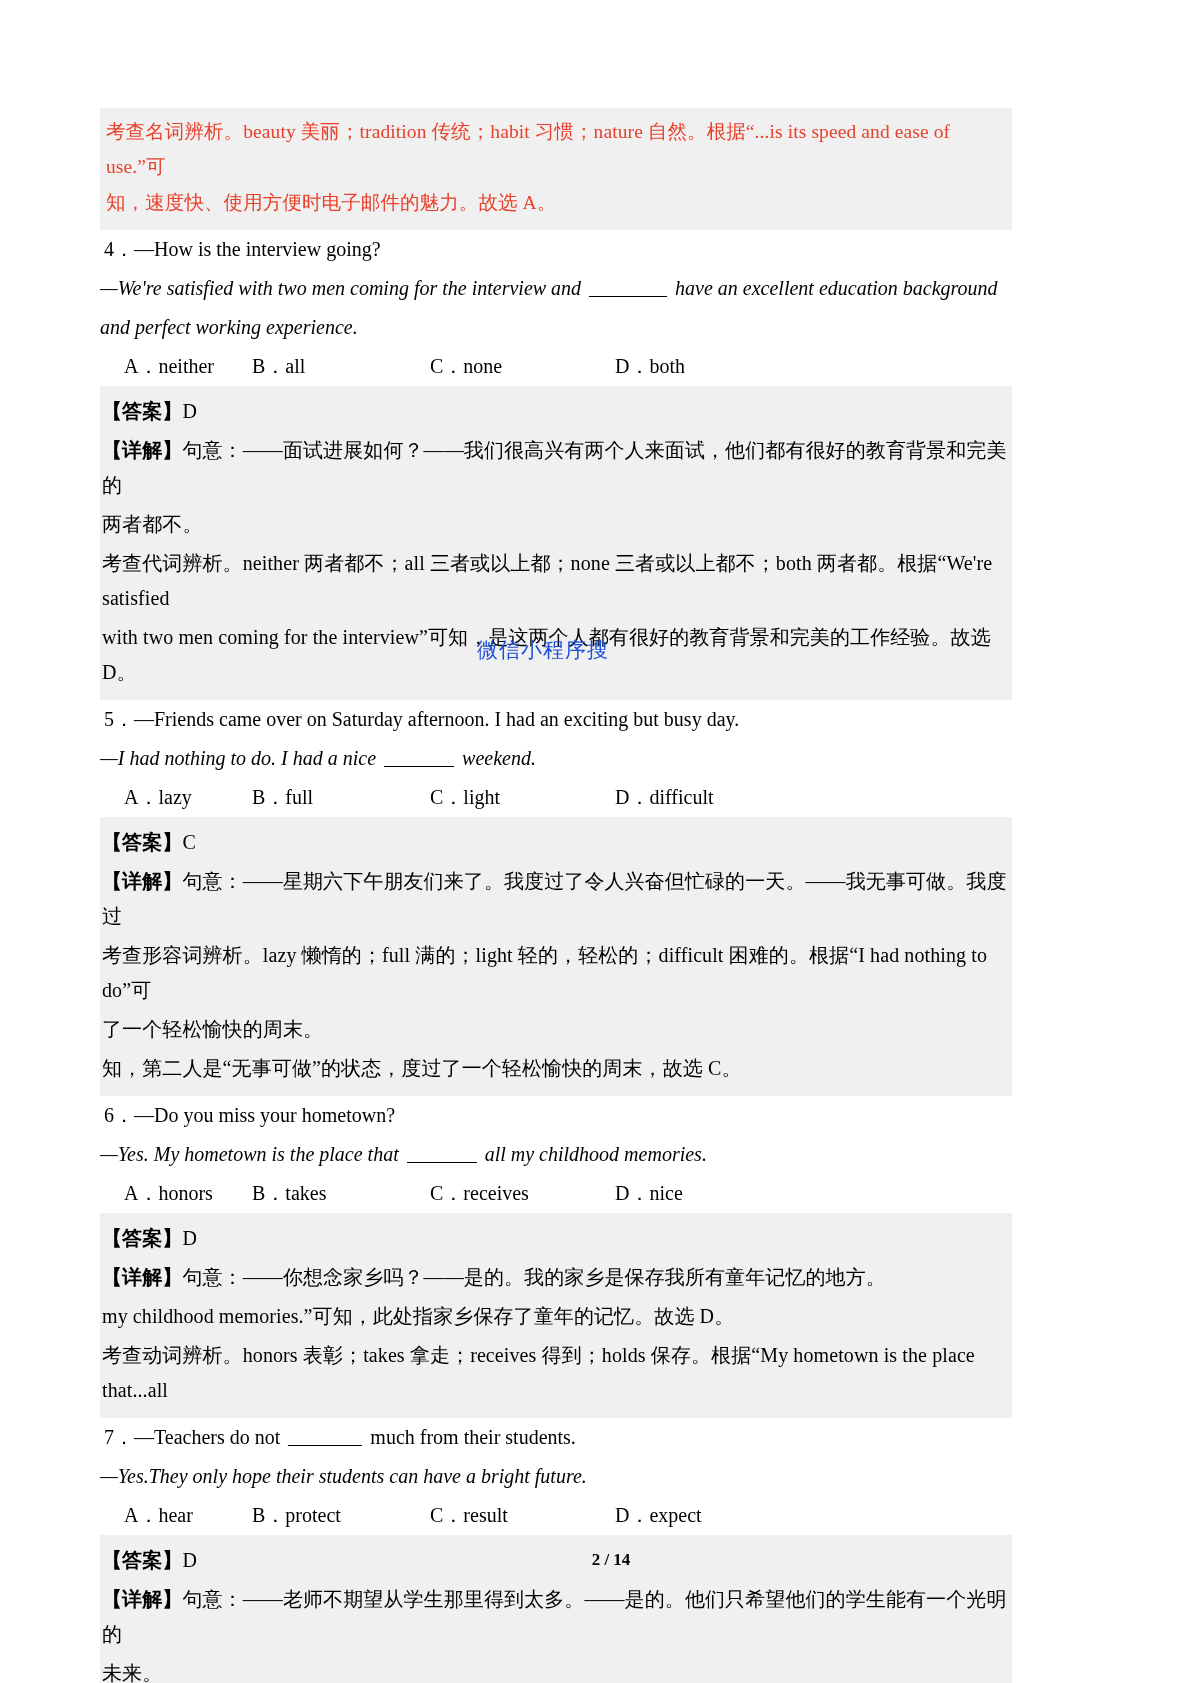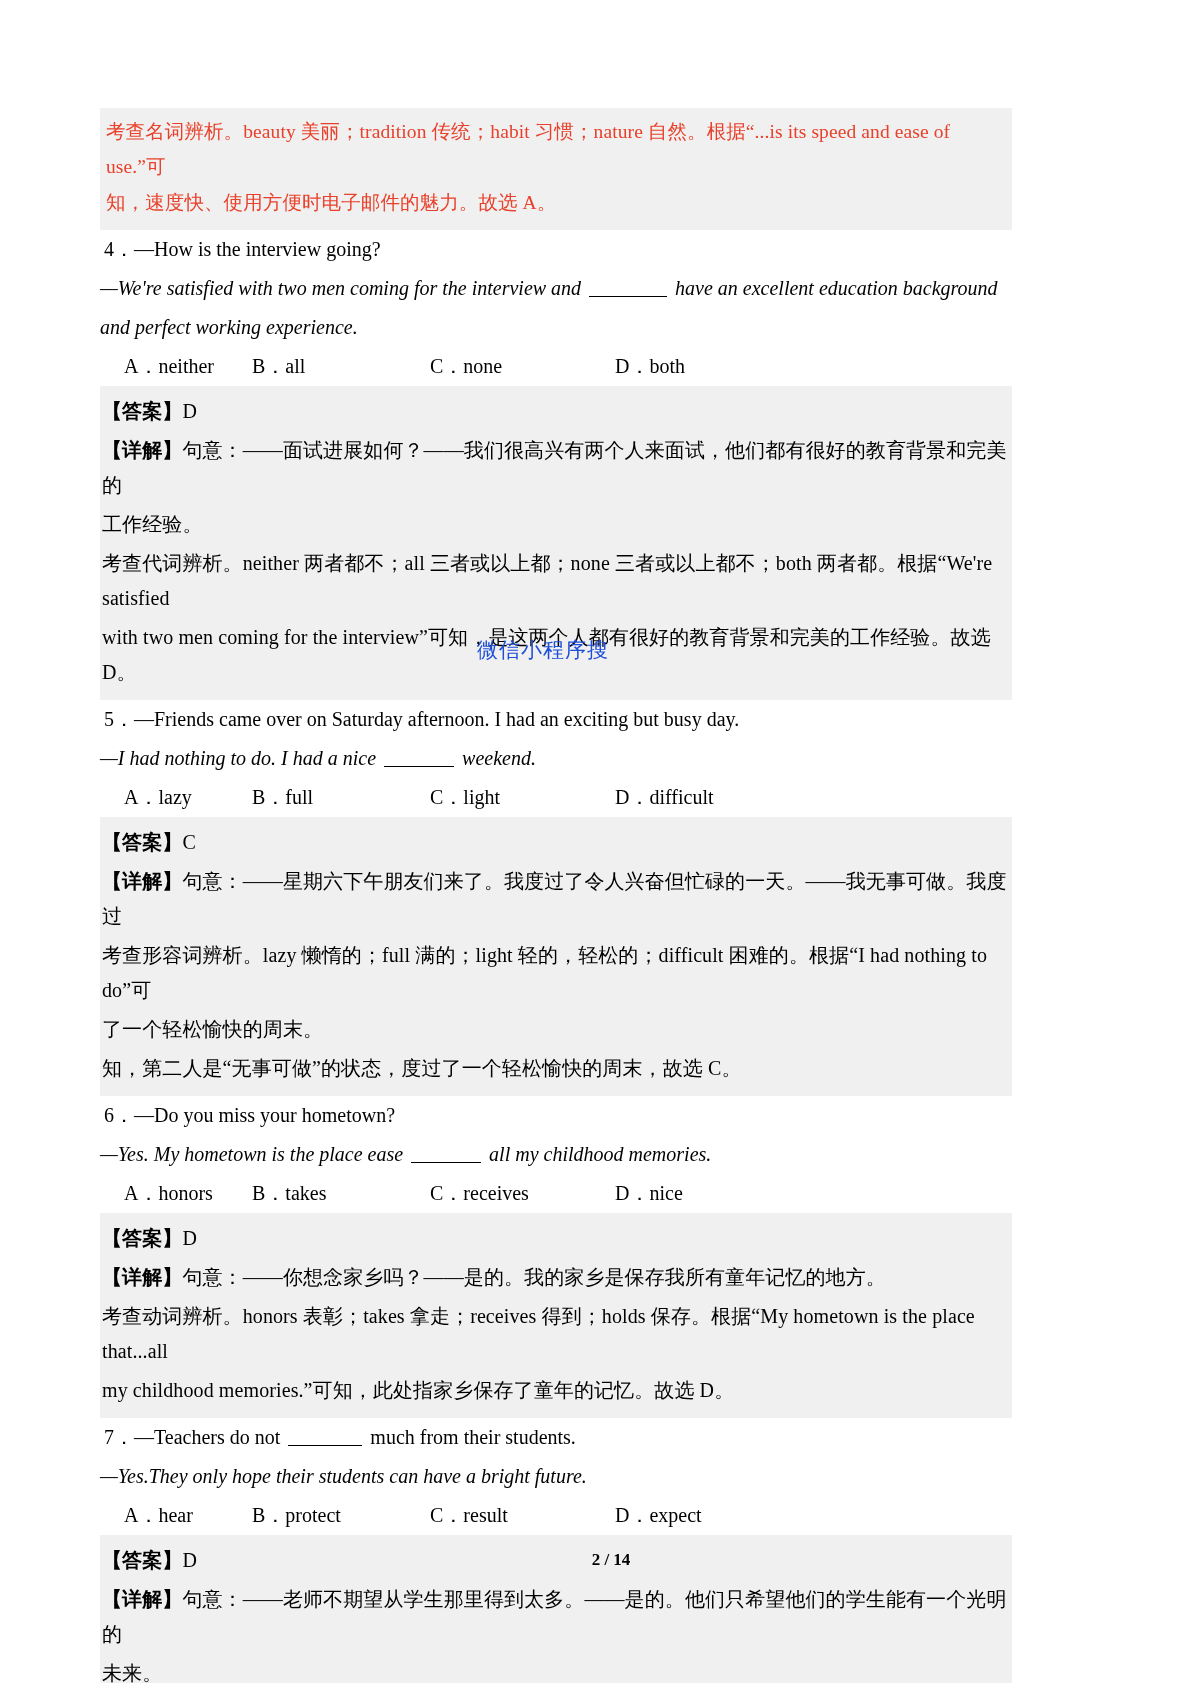--- a/index.html
+++ b/index.html
@@ -150,21 +150,21 @@
       <p class="q-cont">and perfect working experience.</p>
       <p class="options">
         <span class="opt opt-a">A．neither</span>
         <span class="opt opt-b">B．all</span>
         <span class="opt opt-c">C．none</span>
         <span class="opt opt-d">D．both</span>
       </p>
       <div class="explain">
         <p><span class="label">【答案】</span><span>D</span></p>
         <p><span class="label">【详解】</span><span>句意：——面试进展如何？——我们很高兴有两个人来面试，他们都有很好的教育背景和完美的</span></p>
-        <p>工作经验。</p>
+        <p>两者都不。</p>
         <p>考查代词辨析。neither 两者都不；all 三者或以上都；none 三者或以上都不；both 两者都。根据“We're satisfied</p>
         <p>with two men coming for the interview”可知，是这两个人都有很好的教育背景和完美的工作经验。故选 D。</p>
       </div>
     </div>
 
     <div class="question">
       <p class="q-stem"><span class="q-num">5．</span><span>—Friends came over on Saturday afternoon. I had an exciting but busy day.</span></p>
       <p class="q-cont"><span>—I had nothing to do. I had a nice </span><span class="blank w-short"></span><span> weekend.</span></p>
       <p class="options">
         <span class="opt opt-a">A．lazy</span>
@@ -176,32 +176,32 @@
         <p><span class="label">【答案】</span><span>C</span></p>
         <p><span class="label">【详解】</span><span>句意：——星期六下午朋友们来了。我度过了令人兴奋但忙碌的一天。——我无事可做。我度过</span></p>
         <p>考查形容词辨析。lazy 懒惰的；full 满的；light 轻的，轻松的；difficult 困难的。根据“I had nothing to do”可</p>
         <p>了一个轻松愉快的周末。</p>
         <p>知，第二人是“无事可做”的状态，度过了一个轻松愉快的周末，故选 C。</p>
       </div>
     </div>
 
     <div class="question">
       <p class="q-stem"><span class="q-num">6．</span><span>—Do you miss your hometown?</span></p>
-      <p class="q-cont"><span>—Yes. My hometown is the place ease </span><span class="blank w-short"></span><span> all my childhood memories.</span></p>
+      <p class="q-cont"><span>—Yes. My hometown is the place that </span><span class="blank w-short"></span><span> all my childhood memories.</span></p>
       <p class="options">
         <span class="opt opt-a">A．honors</span>
         <span class="opt opt-b">B．takes</span>
         <span class="opt opt-c">C．receives</span>
         <span class="opt opt-d">D．nice</span>
       </p>
       <div class="explain">
         <p><span class="label">【答案】</span><span>D</span></p>
         <p><span class="label">【详解】</span><span>句意：——你想念家乡吗？——是的。我的家乡是保存我所有童年记忆的地方。</span></p>
+        <p>my childhood memories.”可知，此处指家乡保存了童年的记忆。故选 D。</p>
         <p>考查动词辨析。honors 表彰；takes 拿走；receives 得到；holds 保存。根据“My hometown is the place that...all</p>
-        <p>my childhood memories.”可知，此处指家乡保存了童年的记忆。故选 D。</p>
       </div>
     </div>
 
     <div class="question">
       <p class="q-stem"><span class="q-num">7．</span><span>—Teachers do not </span><span class="blank w-med"></span><span> much from their students.</span></p>
       <p class="q-cont">—Yes.They only hope their students can have a bright future.</p>
       <p class="options">
         <span class="opt opt-a">A．hear</span>
         <span class="opt opt-b">B．protect</span>
         <span class="opt opt-c">C．result</span>

